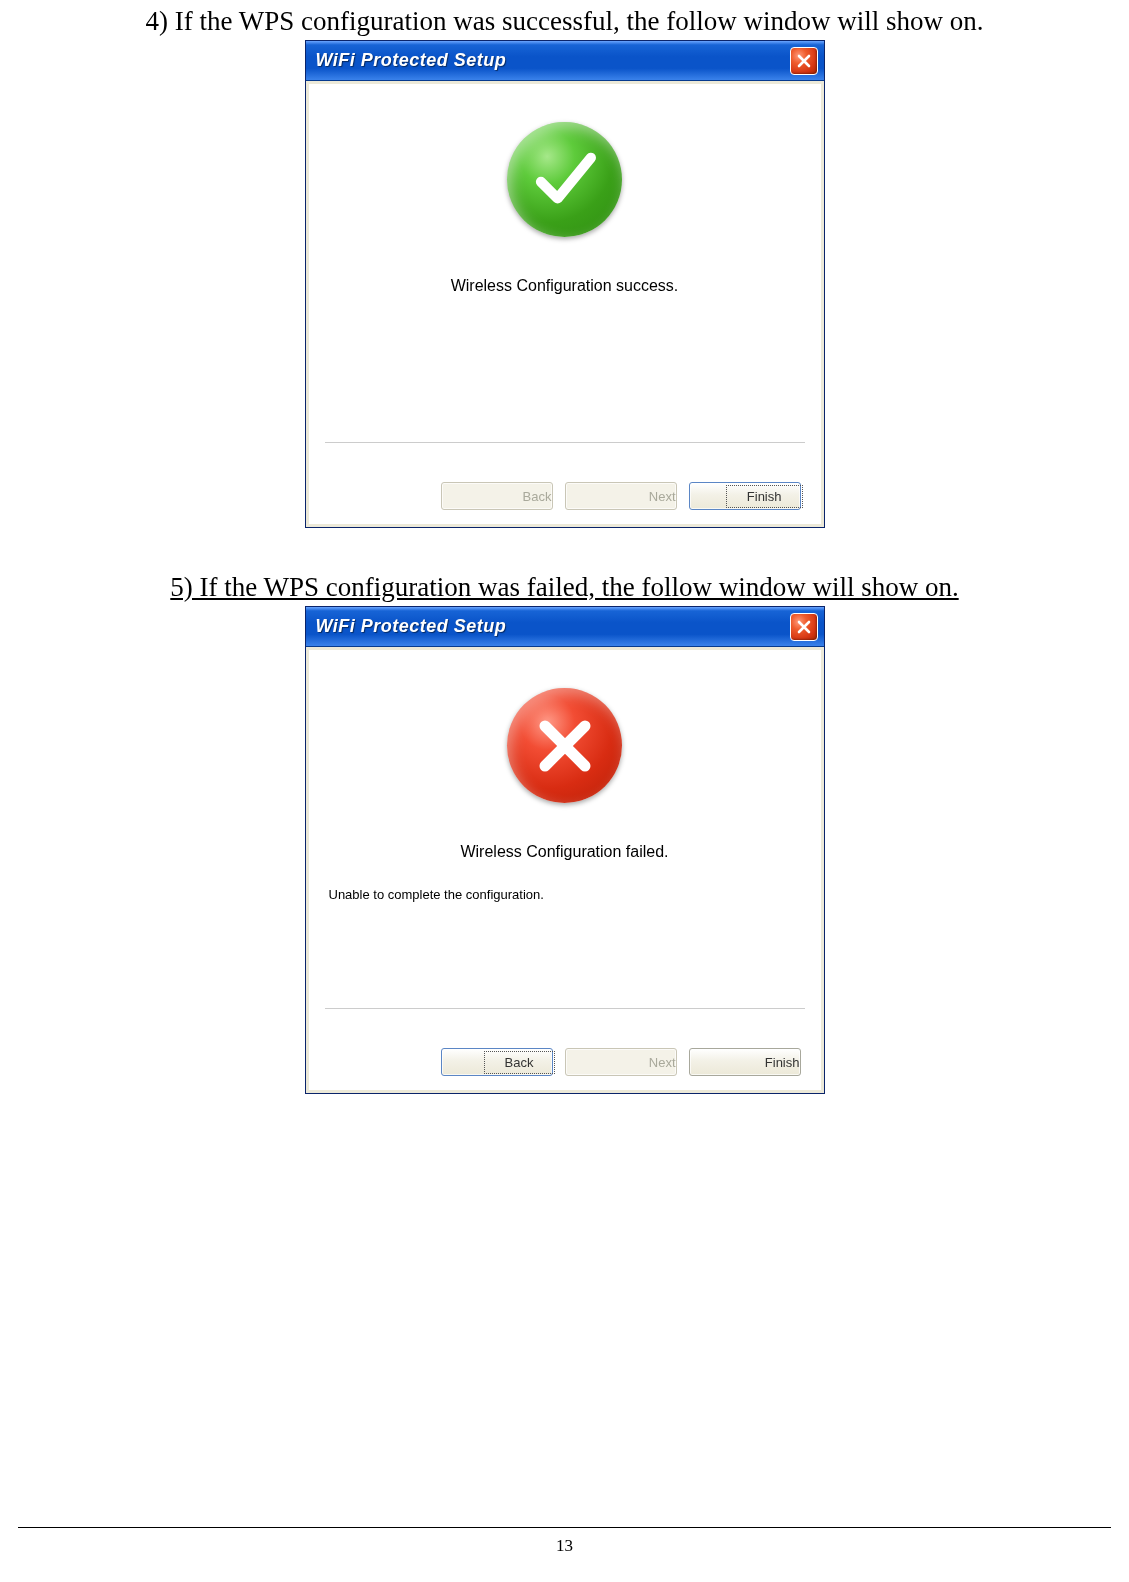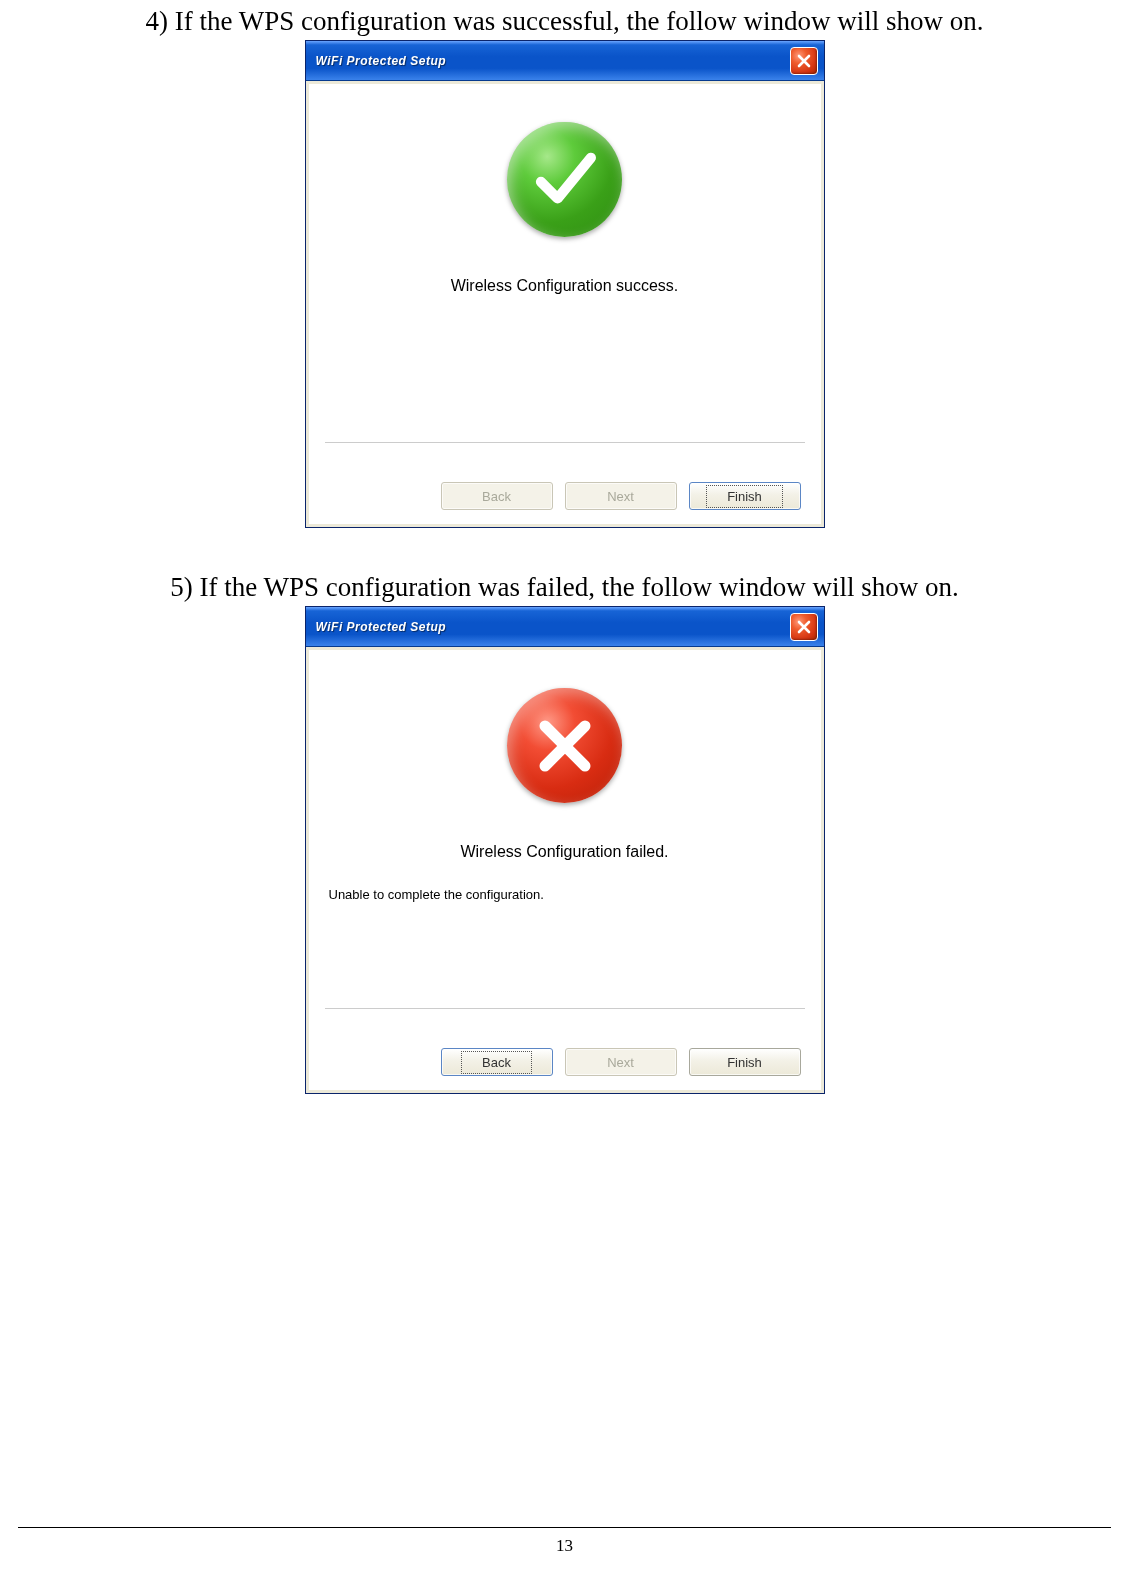--- a/index.html
+++ b/index.html
@@ -12,21 +12,21 @@
     padding: 0 18px;
   }
   .step-text {
     font-size: 27px;
     line-height: 1.3;
     color: #000;
     margin-bottom: 6px;
     text-align: center;
   }
   .step4 { position: absolute; top: 4px; left: 18px; right: 18px; }
-  .step5 { position: absolute; top: 570px; left: 18px; right: 18px; }
+  .step5 { position: absolute; top: 570px; left: 18px; right: 18px; text-decoration: underline; }
 
   .dialog-wrap { display: flex; justify-content: center; }
   .dialog {
     width: 520px;
     border: 1px solid #0a246a;
     background: #ece9d8;
     display: flex;
     flex-direction: column;
     box-shadow: 0 0 0 0 #000;
   }
@@ -36,21 +36,21 @@
     display: flex;
     align-items: center;
     padding: 0 6px 0 10px;
     border-bottom: 1px solid #063a8e;
   }
   .title-text {
     color: #fff;
     font-family: Arial, sans-serif;
     font-weight: bold;
     font-style: italic;
-    font-size: 12px;
+    font-size: 18px;
     letter-spacing: 0.5px;
     text-shadow: 1px 1px 1px rgba(0,0,0,0.5);
     flex: 1;
   }
   .close-btn {
     width: 28px;
     height: 28px;
     border-radius: 4px;
     background: radial-gradient(circle at 30% 30%, #ff9a7a 0%, #ef5c2d 30%, #d43410 70%, #a82600 100%);
     border: 1px solid #fff;
@@ -120,21 +120,21 @@
     width: 112px;
     height: 28px;
     font-family: Tahoma, Arial, sans-serif;
     font-size: 13px;
     border: 1px solid #a8a89c;
     border-radius: 3px;
     background: linear-gradient(to bottom, #fff 0%, #f3f1e7 45%, #ece9d8 100%);
     color: #333;
     display: flex;
     align-items: center;
-    justify-content: center;
+    justify-content: flex-end;
     box-shadow: inset 0 0 0 1px rgba(255,255,255,0.7);
     margin-top: 25px;
   }
   .xp-btn.disabled {
     color: #a9a99b;
     background: #f4f2e8;
     border-color: #c9c6b6;
   }
   .xp-btn.focus {
     box-shadow: inset 0 0 0 1px #7197d6, 0 0 0 1px #c2d4f2;

